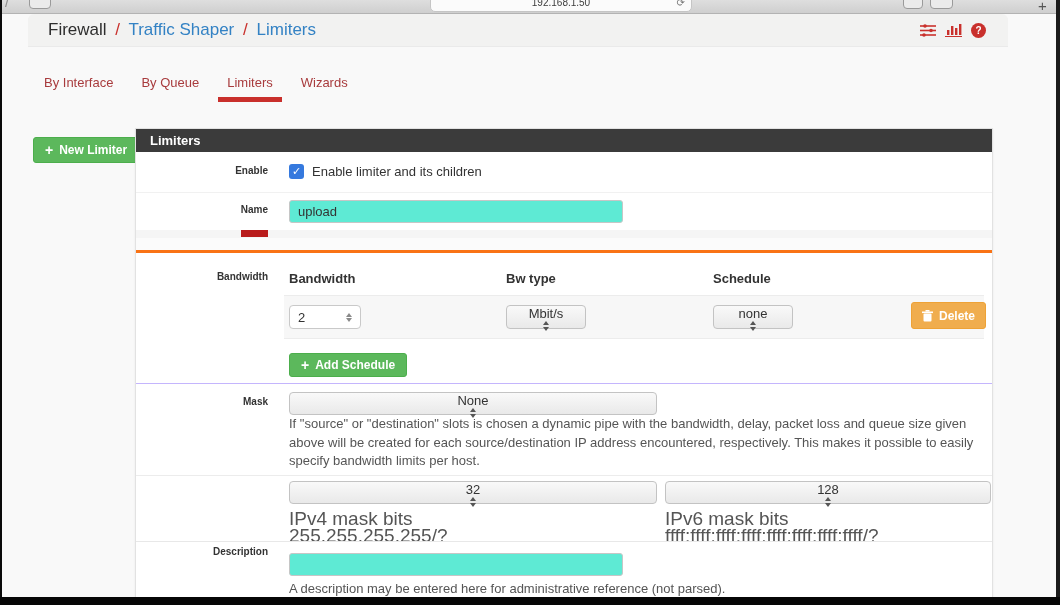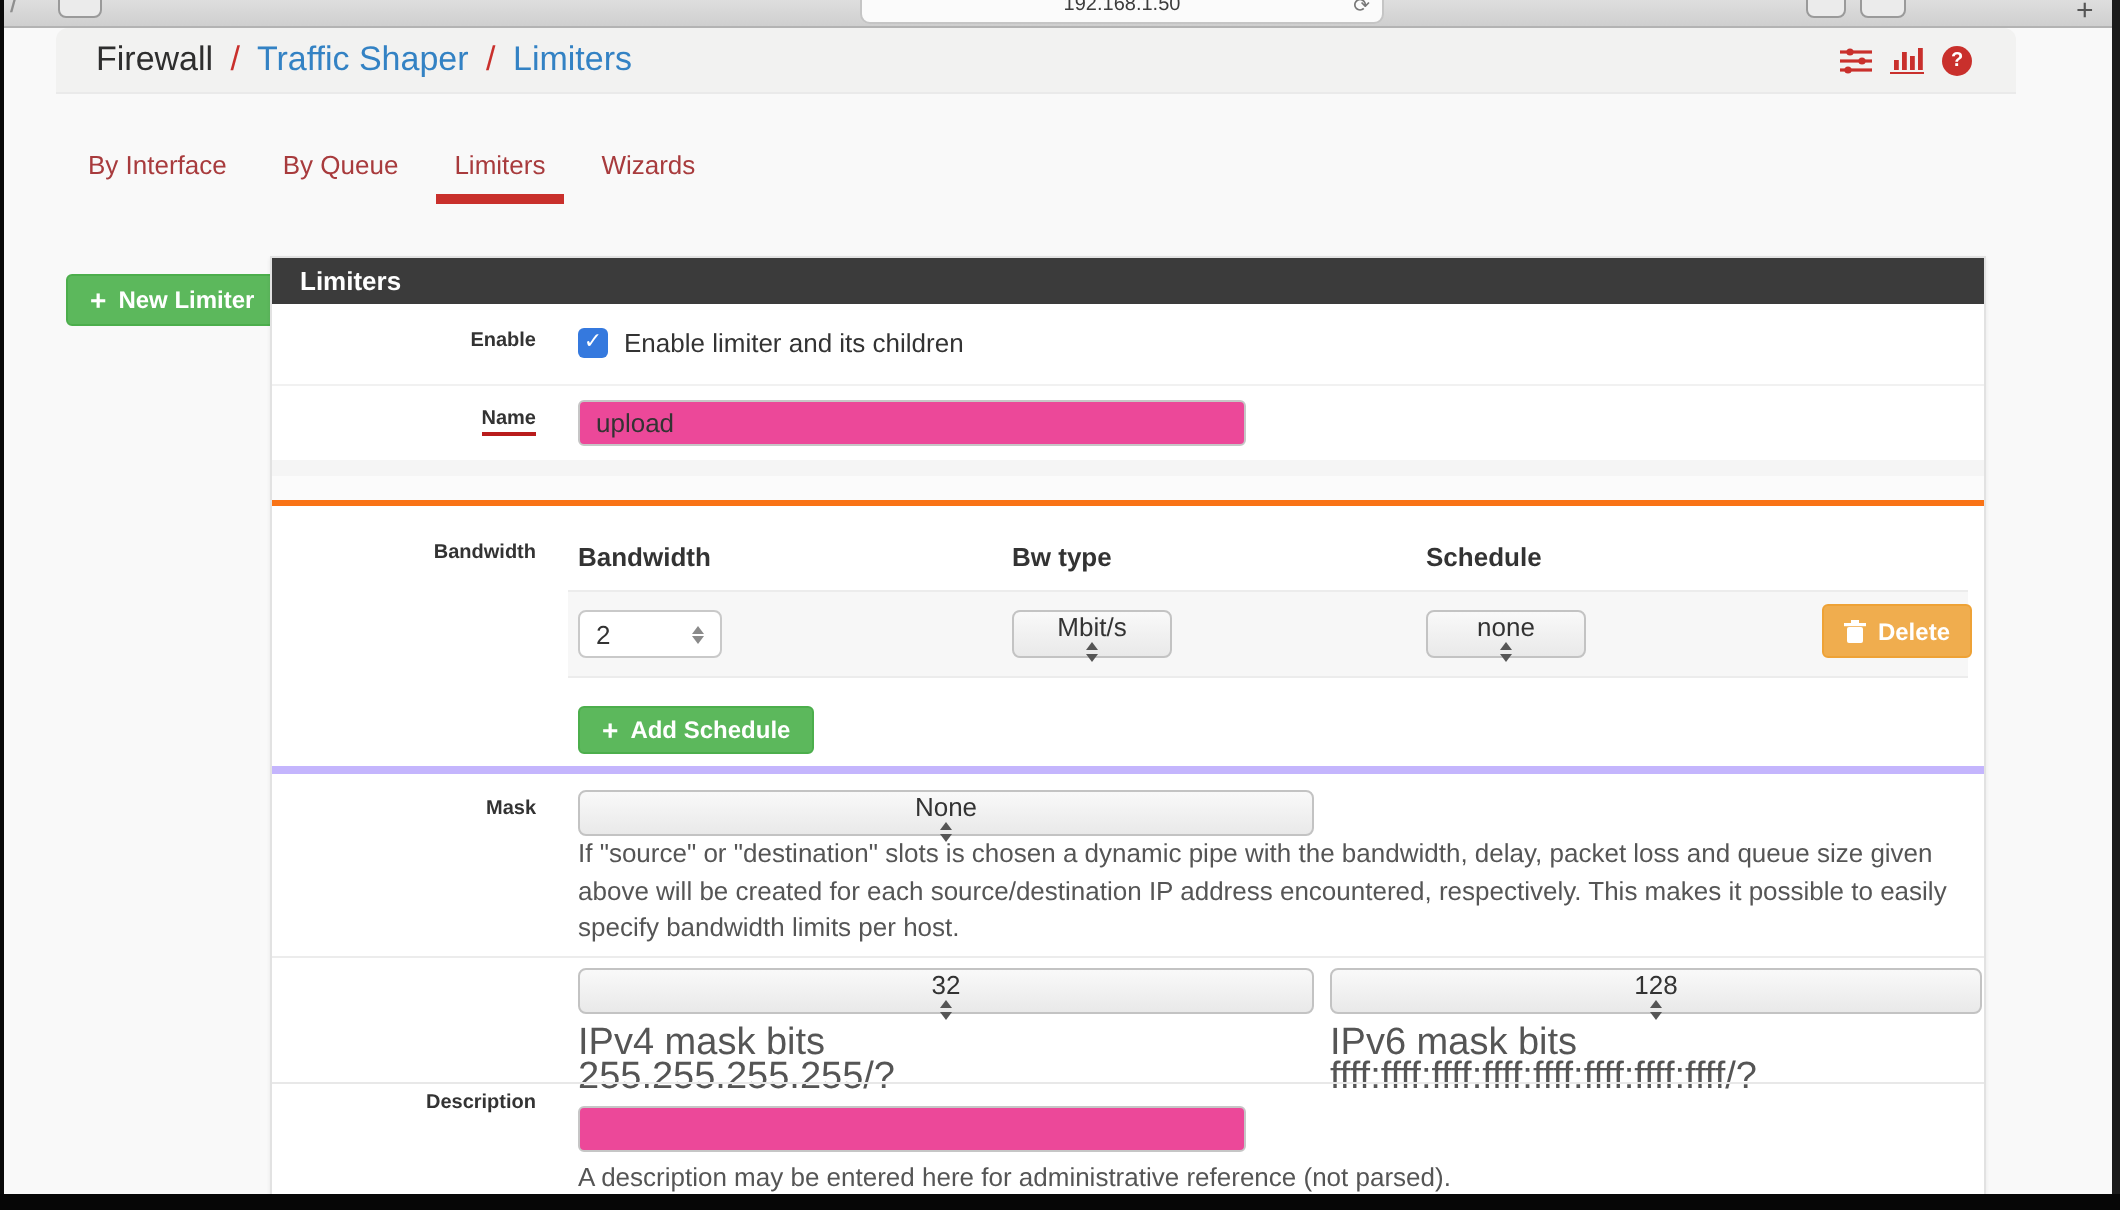--- a/index.html
+++ b/index.html
@@ -57,33 +57,33 @@
   .panel { position:absolute; left:133px; top:128px; width:858px; background:#fff;
     border:1px solid #e2e2e2; box-shadow:0 1px 2px rgba(0,0,0,0.07); }
   .panel-header { height:23px; background:#3b3b3b; color:#fff; font-size:13px; font-weight:bold;
     line-height:23px; padding-left:14px; }
   .sec { position:relative; width:100%; }
   .sec-enable { height:40px; }
   .sec-name { height:38px; border-top:1px solid #f1f1f1; }
   .gap-a { height:8px; background:#f5f5f5; }
   .gap-b { height:12px; background:#fbfbfb; }
   .sec-bandwidth { height:133px; border-top:3px solid #f97316; }
-  .sec-mask { height:158px; border-top:4px solid #c4b5fd; }
+  .sec-mask { height:158px; border-top:1px solid #c4b5fd; }
   .sec-desc { height:57px; border-top:1px solid #e8e8e8; }
 
   .row-label { position:absolute; left:0; width:132px; text-align:right; font-size:10px;
     font-weight:bold; color:#333; }
-  .underlined { border-bottom:2px solid #b91c1c; padding-bottom:1px; }
+  .underlined { border-bottom:7px solid #b91c1c; padding-bottom:15px; }
 
   .check { position:absolute; left:153px; top:12px; width:15px; height:15px; border-radius:3px;
     background:#3579de; color:#fff; font-size:11px; line-height:15px; text-align:center; }
   .check-text { position:absolute; left:176px; top:12px; font-size:13px; color:#333; }
 
   .text-input { position:absolute; height:23px; border:1px solid #c6c6c6; border-radius:3px;
-    background:#ec4899; font-size:13px; color:#333; padding:0 8px; font-family:"Liberation Sans",sans-serif; }
+    background:#5eead4; font-size:13px; color:#333; padding:0 8px; font-family:"Liberation Sans",sans-serif; }
   .name-input { left:153px; top:7px; width:334px; }
   .desc-input { left:153px; top:11px; width:334px; }
 
   .col-head { position:absolute; top:18px; font-size:13px; font-weight:bold; color:#333; }
   .stripe { position:absolute; left:148px; right:8px; top:42px; height:44px; background:#f7f7f7;
     border-top:1px solid #ececec; border-bottom:1px solid #ececec; }
 
   .num-input { position:absolute; left:153px; top:52px; width:72px; height:24px; background:#fff;
     border:1px solid #c9c9c9; border-radius:4px; font-size:13px; color:#333; display:flex;
     align-items:center; padding:0 8px; justify-content:space-between; }

